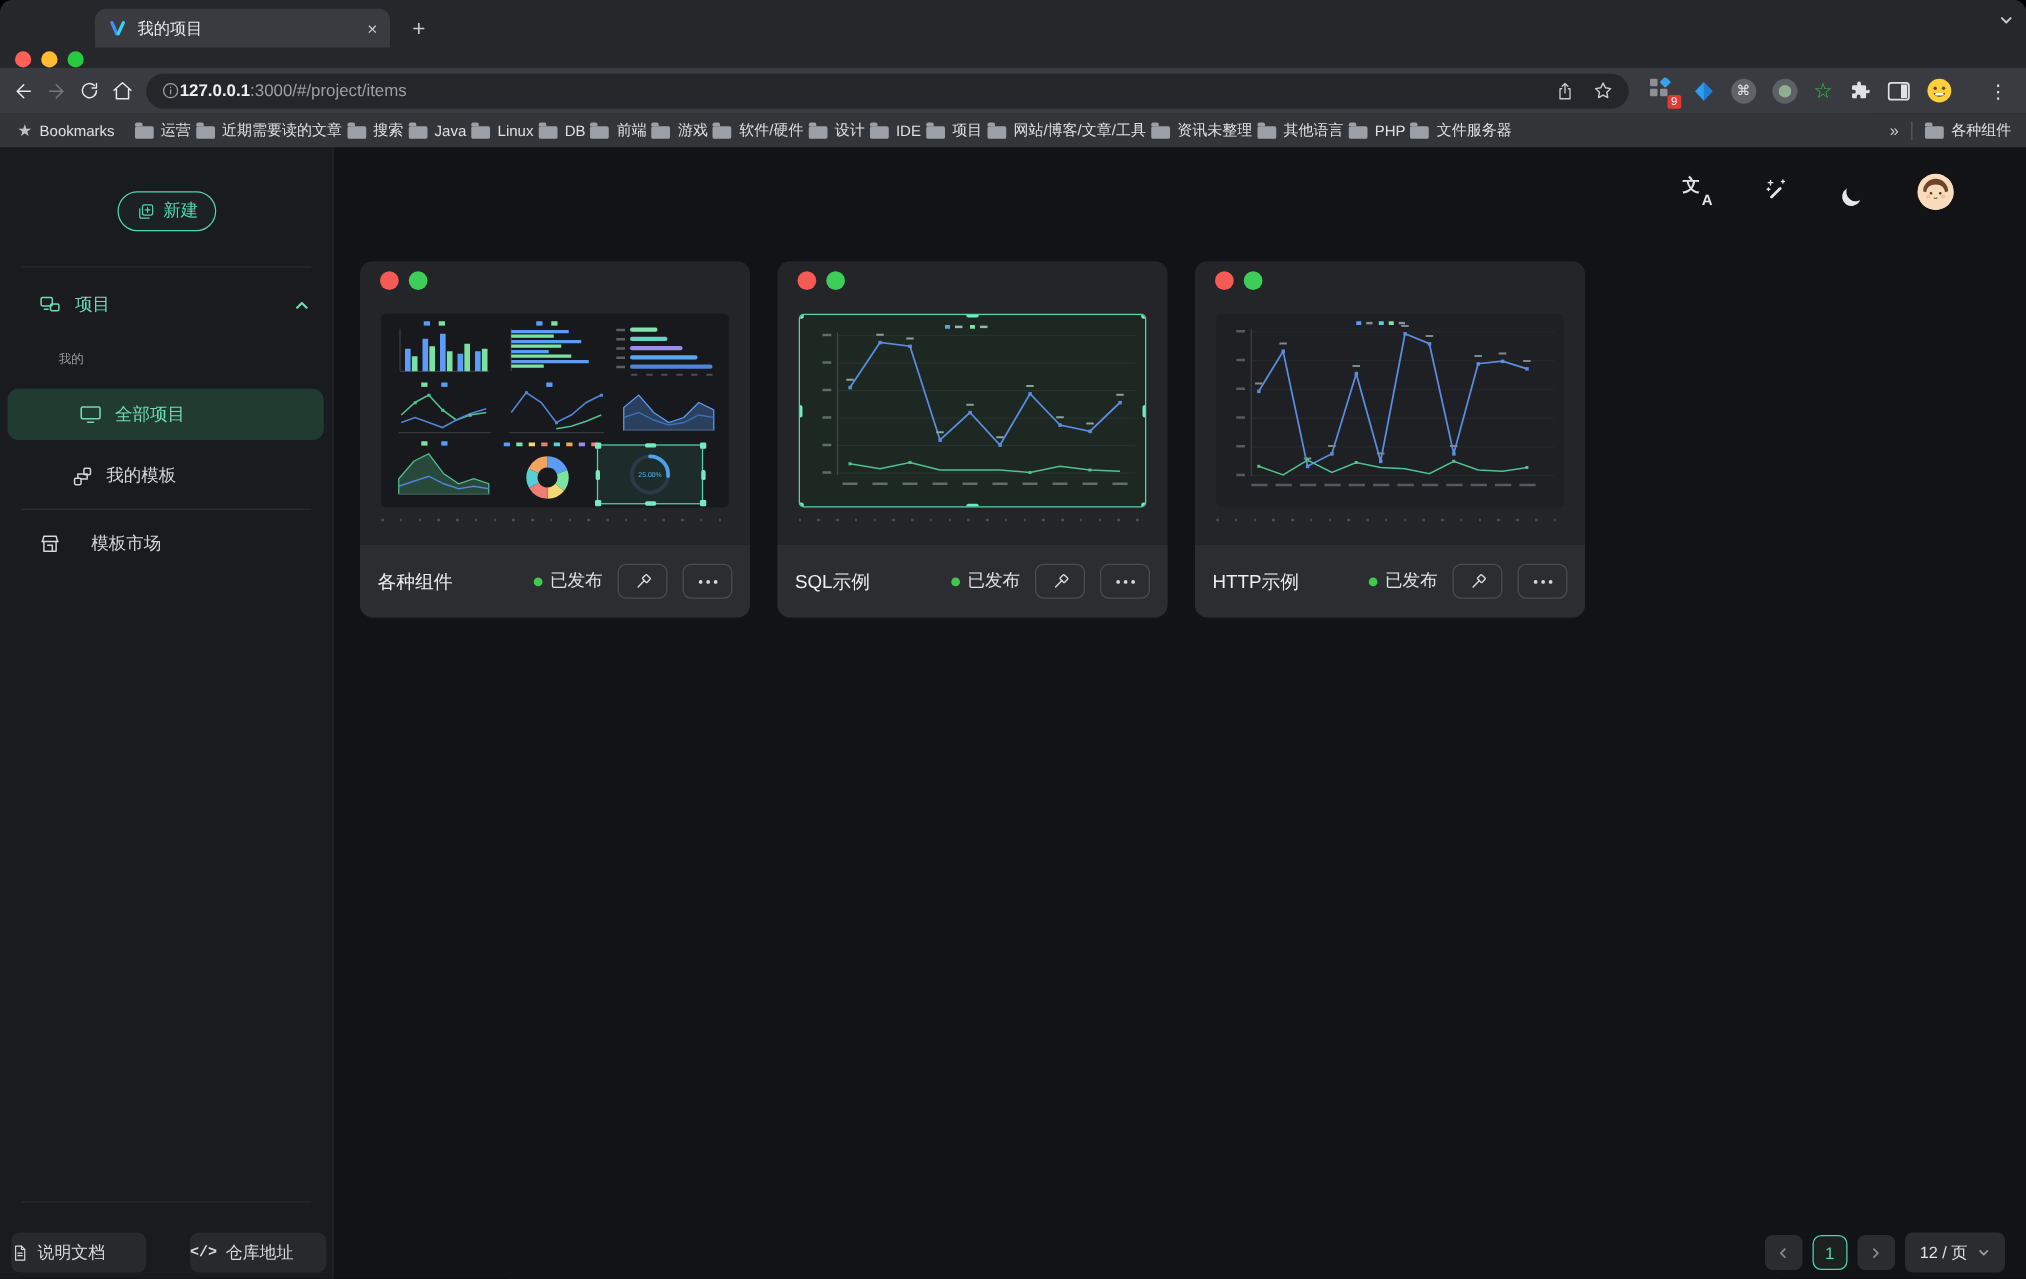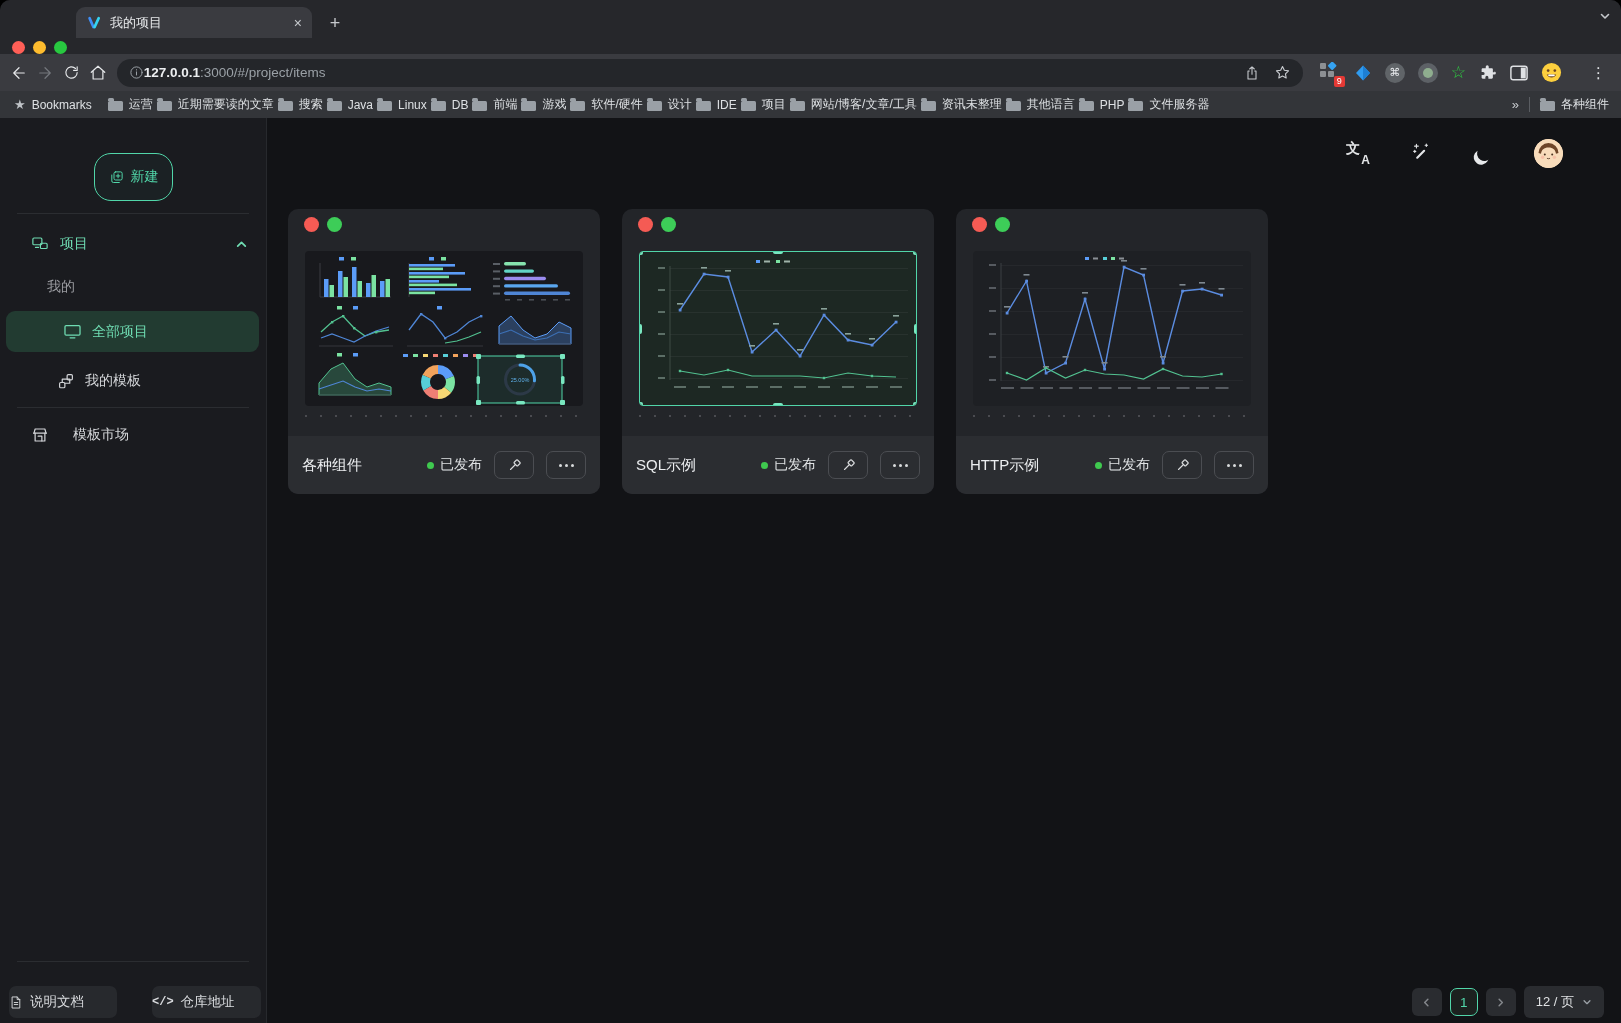--- a/index.html
+++ b/index.html
@@ -39,26 +39,26 @@
   .folder{position:relative;width:15px;height:10px;background:#9aa0a6;border-radius:1.5px;margin-top:2px}
   .folder::before{content:"";position:absolute;top:-3px;left:0;width:6px;height:3px;background:#9aa0a6;border-radius:1.5px 1.5px 0 0}
   .bm-star{color:#bfc3c7;font-size:13px}
   .bm-right{position:absolute;right:0;top:0;height:27px;background:var(--bookmarks);display:flex;align-items:center;gap:10px;padding:0 12px}
   .bm-sep{width:1px;height:15px;background:#5a5d62}
   .bm-overflow{color:#c8cbcf;font-size:13px}
 
   
   .app{position:relative;height:921px;display:flex}
   .sidebar{position:relative;width:267px;height:100%;background:var(--sidebar);border-right:1px solid var(--panel-border);flex:0 0 267px}
-  .new-btn{position:absolute;left:94px;top:35px;width:79px;height:48px;border:1px solid var(--accent);border-radius:17px;color:var(--accent);display:flex;align-items:center;justify-content:center;gap:7px;font-size:14px;background:rgba(81,214,169,0.04)}
+  .new-btn{position:absolute;left:94px;top:35px;width:79px;height:32px;border:1px solid var(--accent);border-radius:17px;color:var(--accent);display:flex;align-items:center;justify-content:center;gap:7px;font-size:14px;background:rgba(81,214,169,0.04)}
   .side-div{position:absolute;left:17px;right:17px;height:1px;background:#2b2d31}
   .side-row{position:absolute;left:0;right:0;display:flex;align-items:center;font-size:14px}
   .row-project{top:110px;height:32px;color:var(--accent-dim);padding-left:31px;gap:11px}
   .row-project .chev{position:absolute;right:18px}
-  .row-mine{top:156px;height:26px;color:var(--muted);padding-left:47px;font-size:14px}
+  .row-mine{top:156px;height:26px;color:var(--muted);padding-left:47px;font-size:10px}
   .row-all{top:193px;left:6px;right:7px;height:41px;background:var(--sel-bg);border-radius:9px;color:var(--accent-dim);padding-left:57px;gap:10px}
   .row-tpl{top:246px;height:34px;color:#d4d6d9;padding-left:57px;gap:10px}
   .row-market{top:300px;height:34px;color:#d4d6d9;padding-left:31px;gap:24px}
   .side-bottom{position:absolute;left:0;right:0;bottom:0;height:78px}
   .side-bottom .side-div{top:0}
   .foot-btn{position:absolute;top:25px;height:32px;background:#27292d;border-radius:7px;color:#d9dbde;font-size:13.5px;display:flex;align-items:center;justify-content:flex-start;gap:7px}
   .foot-docs{left:9px;width:108px}
   .foot-repo{left:152px;width:109px}
   .code-glyph{font-family:"Liberation Mono","DejaVu Sans Mono",monospace;font-size:12px;color:#d9dbde;font-weight:700}
 

